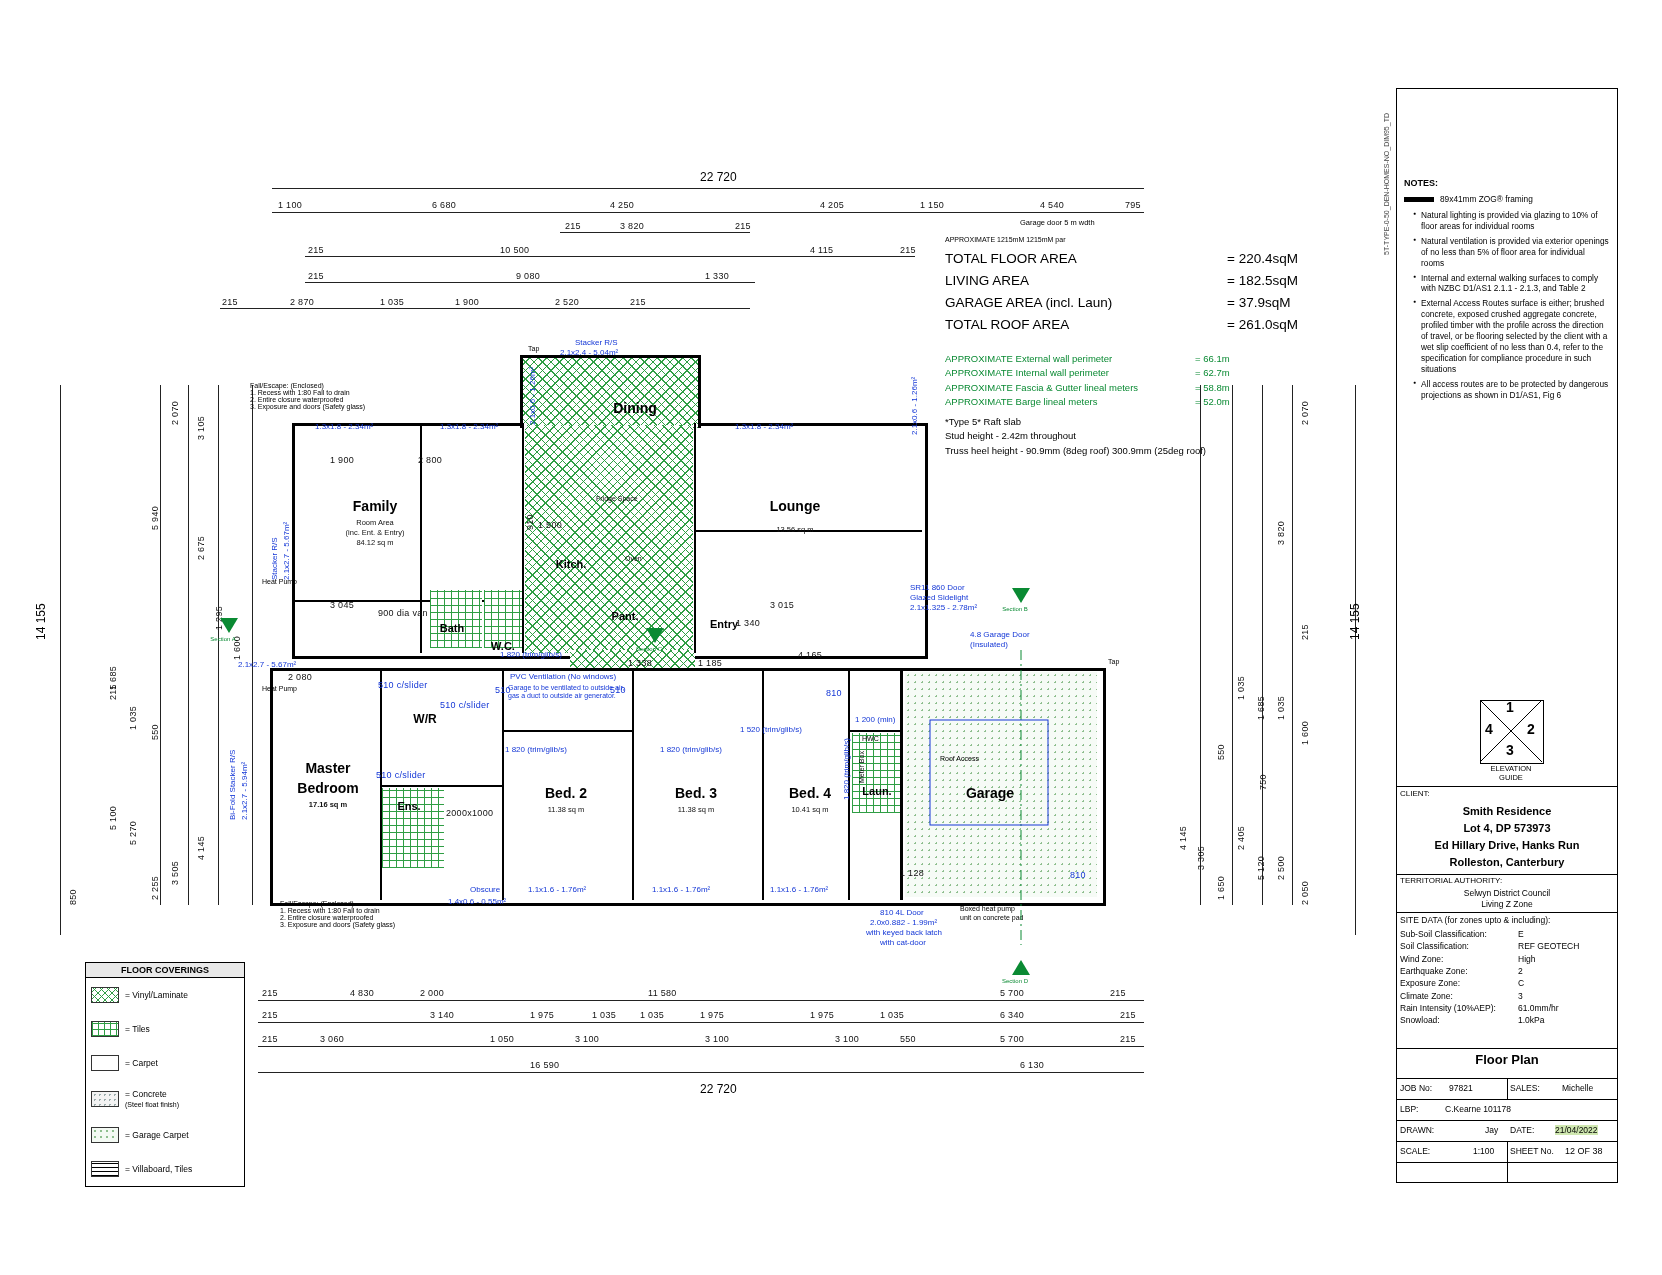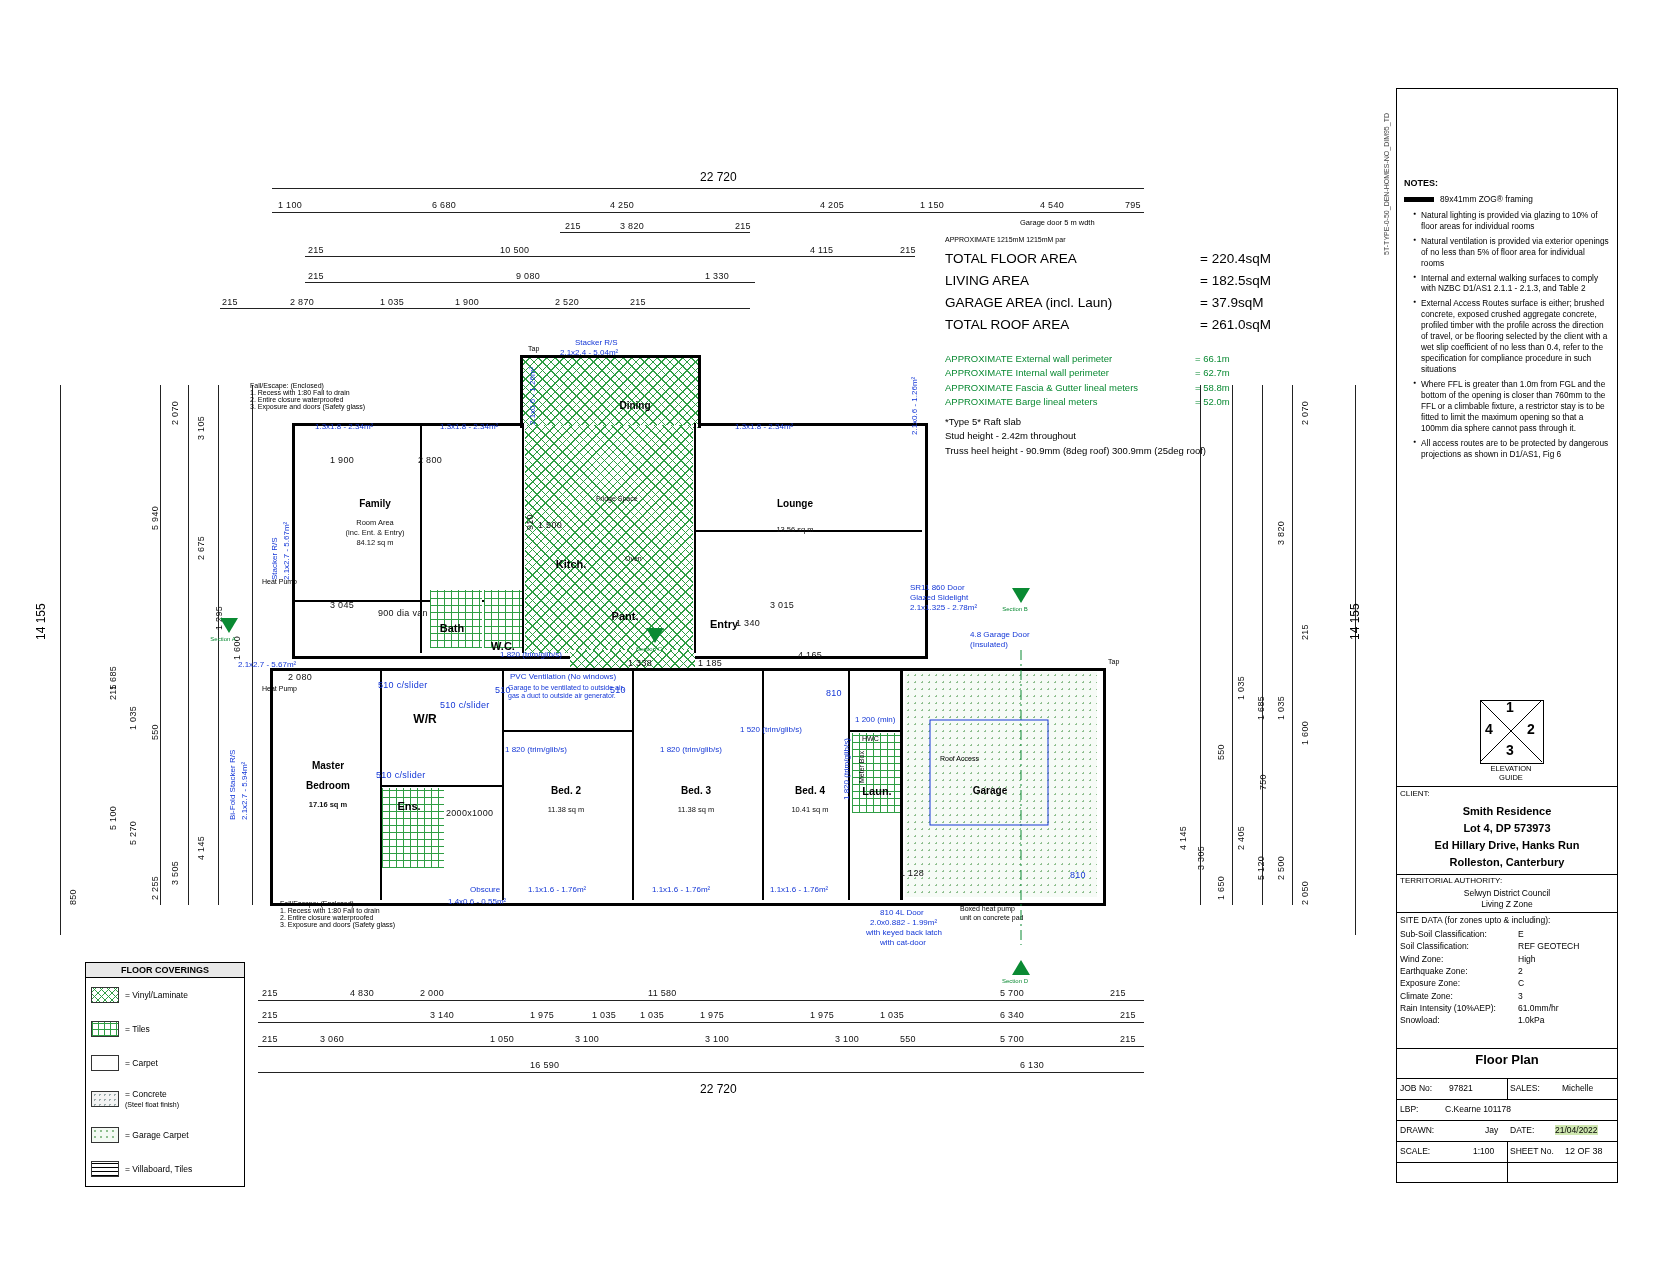--- a/index.html
+++ b/index.html
@@ -7,21 +7,21 @@
   .sheet{position:absolute;inset:0;}
   
   .abs{position:absolute;}
   .dim{font-size:9px;letter-spacing:.3px;color:#111;white-space:nowrap;}
   .dimline{position:absolute;border-top:1px solid #222;height:0;}
   .vdimline{position:absolute;border-left:1px solid #222;width:0;}
   .blue{color:#1437d6;}
   .green{color:#0a8a33;}
   .sm{font-size:8px;}
   .xs{font-size:7px;}
-  .room{font-size:10px;font-weight:bold;text-align:center;}
+  .room{font-size:14px;font-weight:bold;text-align:center;}
   .roomsub{font-size:7.5px;text-align:center;color:#111;}
   
   .panel{position:absolute;left:1396px;top:88px;width:222px;height:1095px;border:1px solid #000;box-sizing:border-box;}
   .logo{position:absolute;left:1396px;top:88px;width:222px;height:84px;background:#0b0b0b;box-sizing:border-box;}
   .logo .gtext{position:absolute;left:92px;top:28px;color:#fff;font-size:17px;letter-spacing:3px;}
   .logo .gsub{position:absolute;left:118px;top:50px;color:#d8b24a;font-size:8px;letter-spacing:4px;}
   .logo .gmark{position:absolute;left:32px;top:22px;width:42px;height:42px;border:3px solid #d8b24a;border-radius:50%;border-right-color:transparent;}
   .logo .gbar{position:absolute;left:57px;top:42px;width:20px;height:4px;background:#d8b24a;}
   .notes{position:absolute;left:1398px;top:174px;width:218px;font-size:8.3px;line-height:1.32;padding:4px 6px 0 6px;box-sizing:border-box;}
   .notes h4{margin:0 0 4px 0;font-size:9px;font-weight:bold;}
@@ -55,21 +55,21 @@
   .hatchV{background:
     repeating-linear-gradient(45deg,#2f9e44 0 1px,transparent 1px 6px),
     repeating-linear-gradient(-45deg,#2f9e44 0 1px,transparent 1px 6px),#ffffff;}
   .hatchT{background:
     repeating-linear-gradient(0deg,#2f9e44 0 1px,transparent 1px 7px),
     repeating-linear-gradient(90deg,#2f9e44 0 1px,transparent 1px 7px),#ffffff;}
   .hatchG{background:radial-gradient(#8fbf8f 1px,transparent 1px) 0 0/7px 7px,#f6fbf6;}
   .secmark{position:absolute;width:0;height:0;border-left:9px solid transparent;border-right:9px solid transparent;border-bottom:15px solid #0a8a33;}
   .secbub{position:absolute;font-size:6px;color:#0a8a33;text-align:center;width:30px;line-height:1.1;}
   .areatable{position:absolute;left:945px;top:248px;font-size:13.5px;line-height:1.62;}
-  .areatable .row{display:flex;}
+  .areatable .row{display:flex;gap:27px;}
   .areatable .lbl{width:255px;}
   .areatable .val{width:110px;}
   .areasm{font-size:9.5px;line-height:1.5;}
   .vtext{transform-origin:0 0;}
 </style>
 </head>
 <body>
 
 <div class="sheet">
 
@@ -84,21 +84,20 @@
     <h4>NOTES:</h4>
     <div class="framing">
       <span class="bar"></span>
       <span>89x41mm ZOG® framing</span>
     </div>
     <ul>
       <li>Natural lighting is provided via glazing to 10% of floor areas for individual rooms</li>
       <li>Natural ventilation is provided via exterior openings of no less than 5% of floor area for individual rooms</li>
       <li>Internal and external walking surfaces to comply with NZBC D1/AS1 2.1.1 - 2.1.3, and Table 2</li>
       <li>External Access Routes surface is either; brushed concrete, exposed crushed aggregate concrete, profiled timber with the profile across the direction of travel, or be flooring selected by the client with a wet slip coefficient of no less than 0.4, refer to the specification for compliance procedure in such situations</li>
-      <li>Where FFL is greater than 1.0m from FGL and the bottom of the opening is closer than 760mm to the FFL or a climbable fixture, a restrictor stay is to be fitted to limit the maximum opening so that a 100mm dia sphere cannot pass through it.</li>
       <li>All access routes are to be protected by dangerous projections as shown in D1/AS1, Fig 6</li>
     </ul>
   </div>
 
   <div class="elev">
     <div style="position:absolute;left:0;top:0;width:62px;height:62px;border:1px solid #000;"></div>
     <svg width="64" height="64" style="position:absolute;left:0;top:0;">
       <line x1="0" y1="0" x2="62" y2="62" stroke="#000" stroke-width="1"></line>
       <line x1="62" y1="0" x2="0" y2="62" stroke="#000" stroke-width="1"></line>
     </svg>

